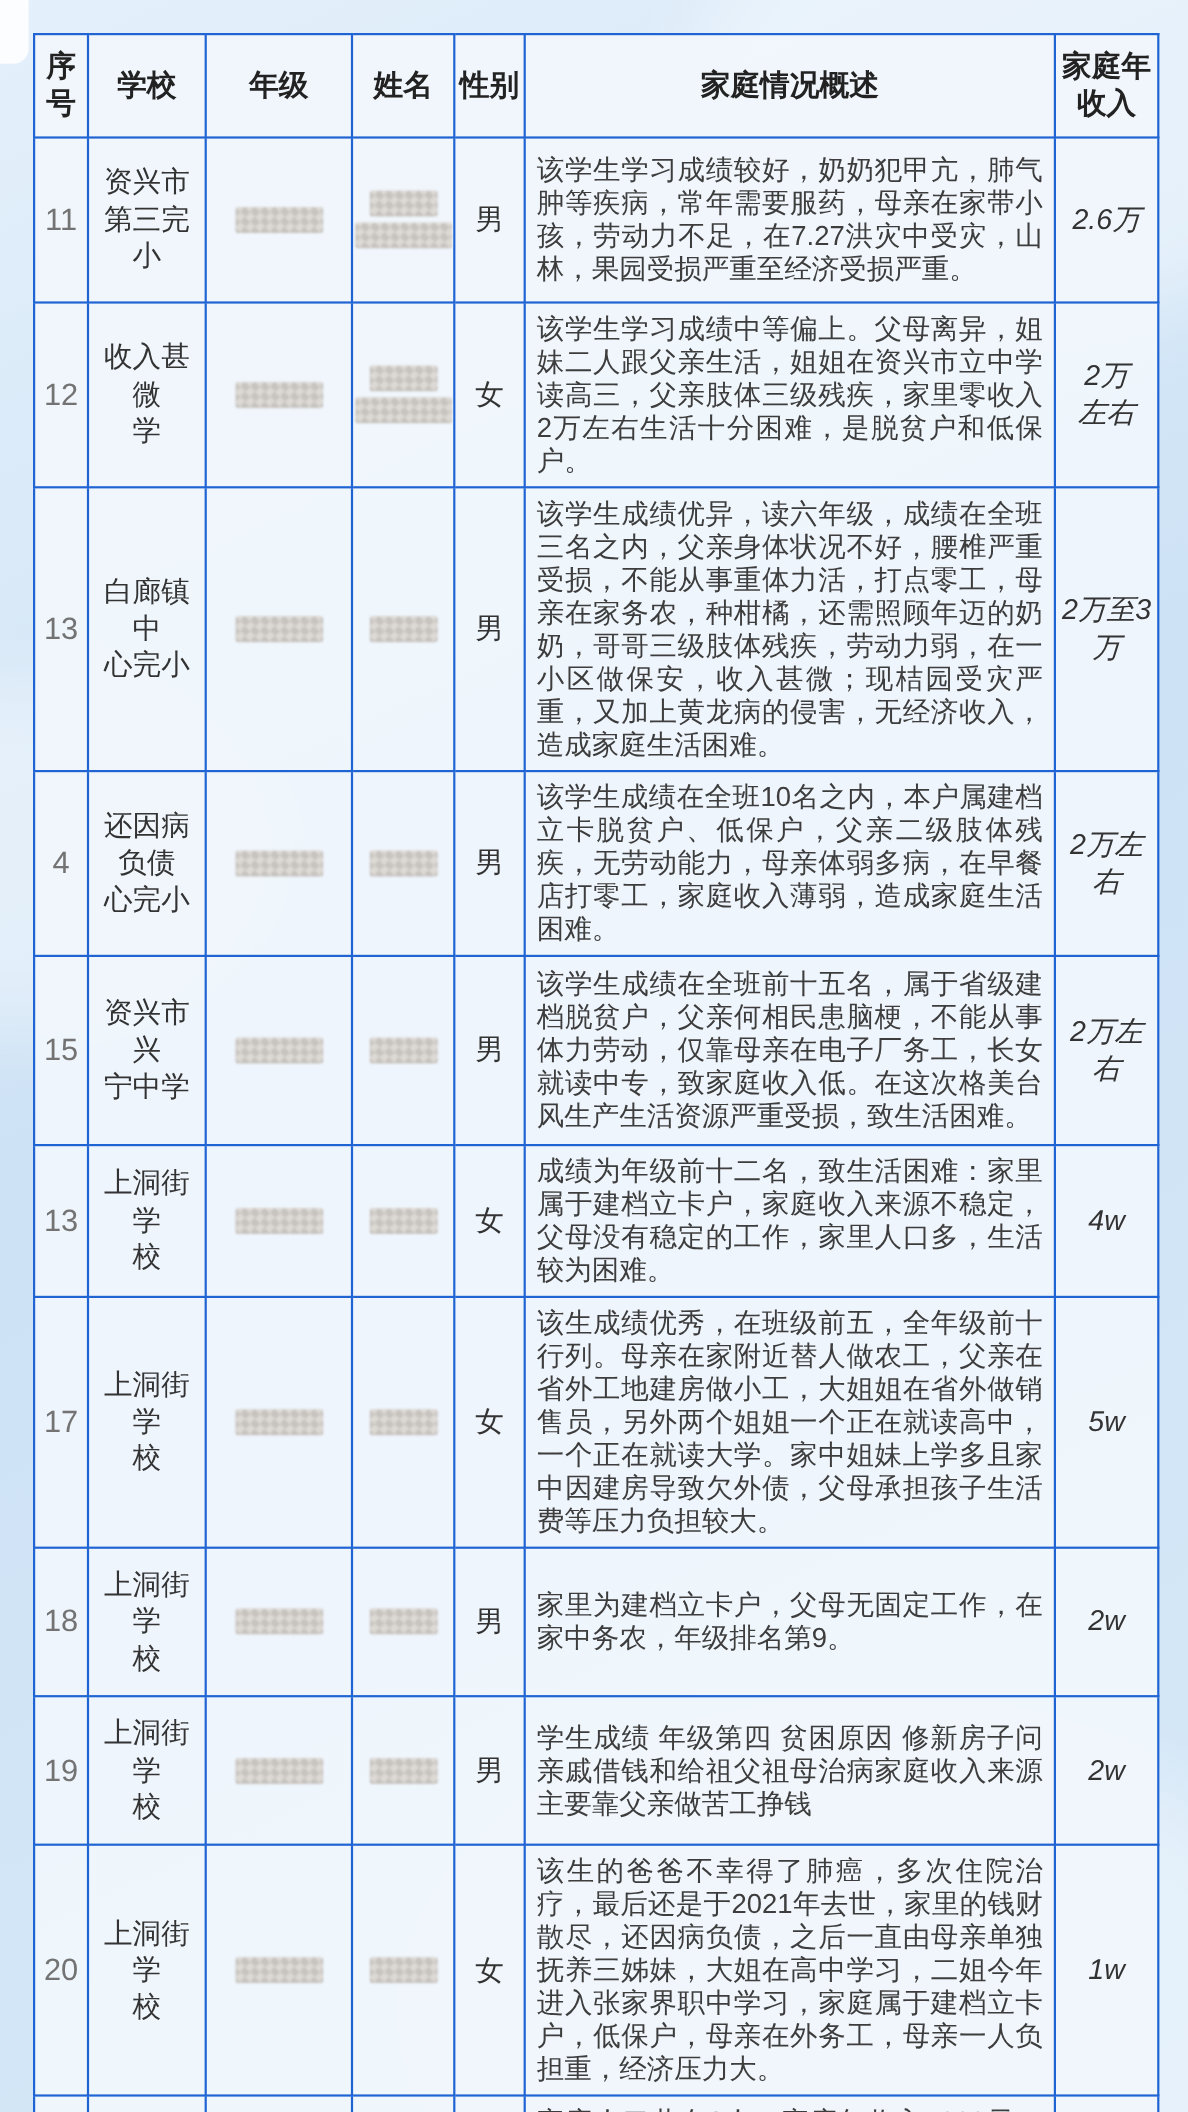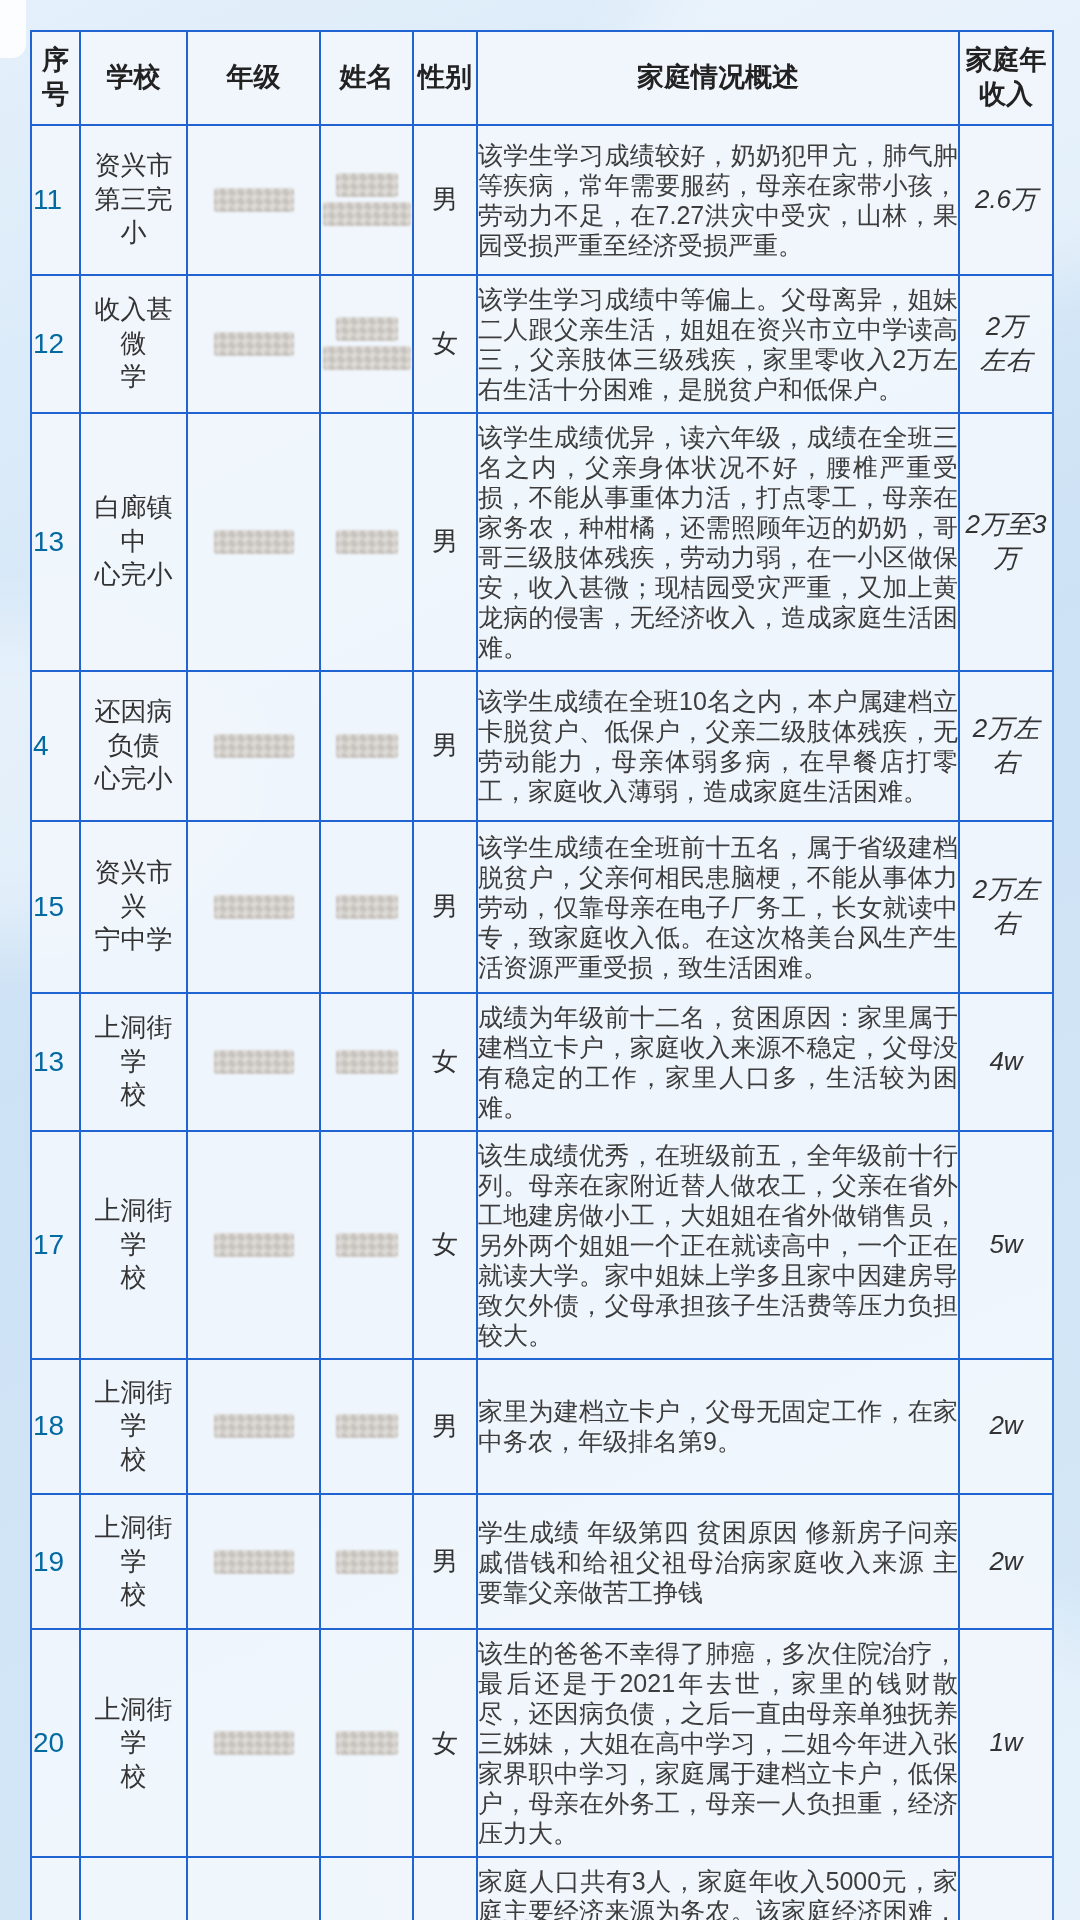--- a/index.html
+++ b/index.html
@@ -22,25 +22,25 @@
     border:2px solid #2064d4;
     background:rgba(241,246,252,.93);
     vertical-align:middle;
     word-break:break-all;
   }
   .tbl th{
     font-size:27px;font-weight:bold;color:#222;
     padding:12px 2px;line-height:1.25;text-align:center;white-space:pre-line;
     height:72px;box-sizing:border-box;
   }
-  td.c-no{font-size:28px;color:#0369a1;margin-left:39px;}
+  td.c-no{text-align:center;font-size:28px;color:#737373;margin-left:39px;}
   td.c-school{text-align:center;font-size:26px;color:#333;white-space:pre-line;line-height:1.3;padding:16px 2px;}
   td.c-grade,td.c-name{text-align:center;padding:4px 2px;}
   td.c-gender{text-align:center;font-size:26px;color:#333;}
-  td.c-desc{font-size:25px;line-height:30px;color:#3d3d3d;padding:8px 0;text-align:justify;}
+  td.c-desc{font-size:25px;line-height:30px;color:#3d3d3d;padding:8px 10px;text-align:justify;}
   td.c-income{text-align:center;font-size:26px;color:#333;white-space:pre-line;line-height:1.3;font-style:italic;}
 
   
   .redact{
     display:inline-block;height:24px;border-radius:3px;
     background:repeating-conic-gradient(from 45deg,#c7c3bf 0% 25%,#ddd9d5 25% 50%) 0 0/9px 9px;
     filter:blur(1.2px);vertical-align:middle;
   }
   .c-grade .redact{width:80px;}
   .c-name .redact{width:62px;}
@@ -180,21 +180,21 @@
     <td class="c-school">上洞街学
 校</td>
     <td class="c-grade">
       <span class="redact"></span>
     </td>
     <td class="c-name">
       <span class="redact r1"></span>
       
     </td>
     <td class="c-gender">女</td>
-    <td class="c-desc">成绩为年级前十二名，贫困原因：家里属于建档立卡户，家庭收入来源不稳定，父母没有稳定的工作，家里人口多，生活较为困难。</td>
+    <td class="c-desc">成绩为年级前十二名，致生活困难：家里属于建档立卡户，家庭收入来源不稳定，父母没有稳定的工作，家里人口多，生活较为困难。</td>
     <td class="c-income">4w</td>
   </tr>
 
   <tr>
     <td class="c-no">17</td>
     <td class="c-school">上洞街学
 校</td>
     <td class="c-grade">
       <span class="redact"></span>
     </td>

